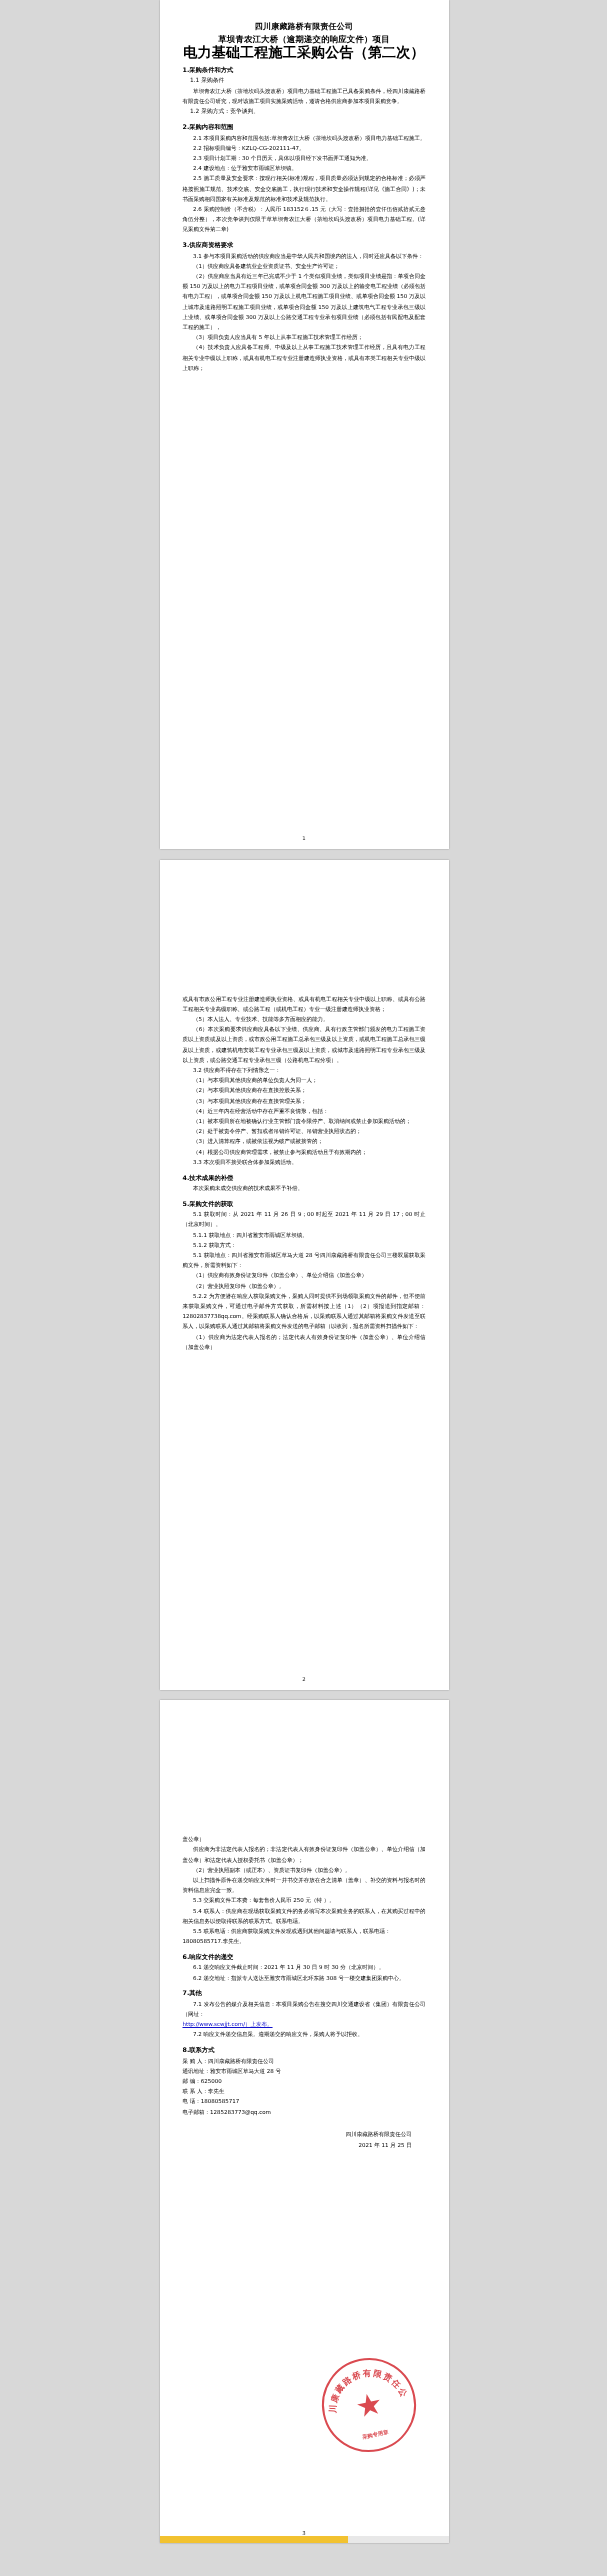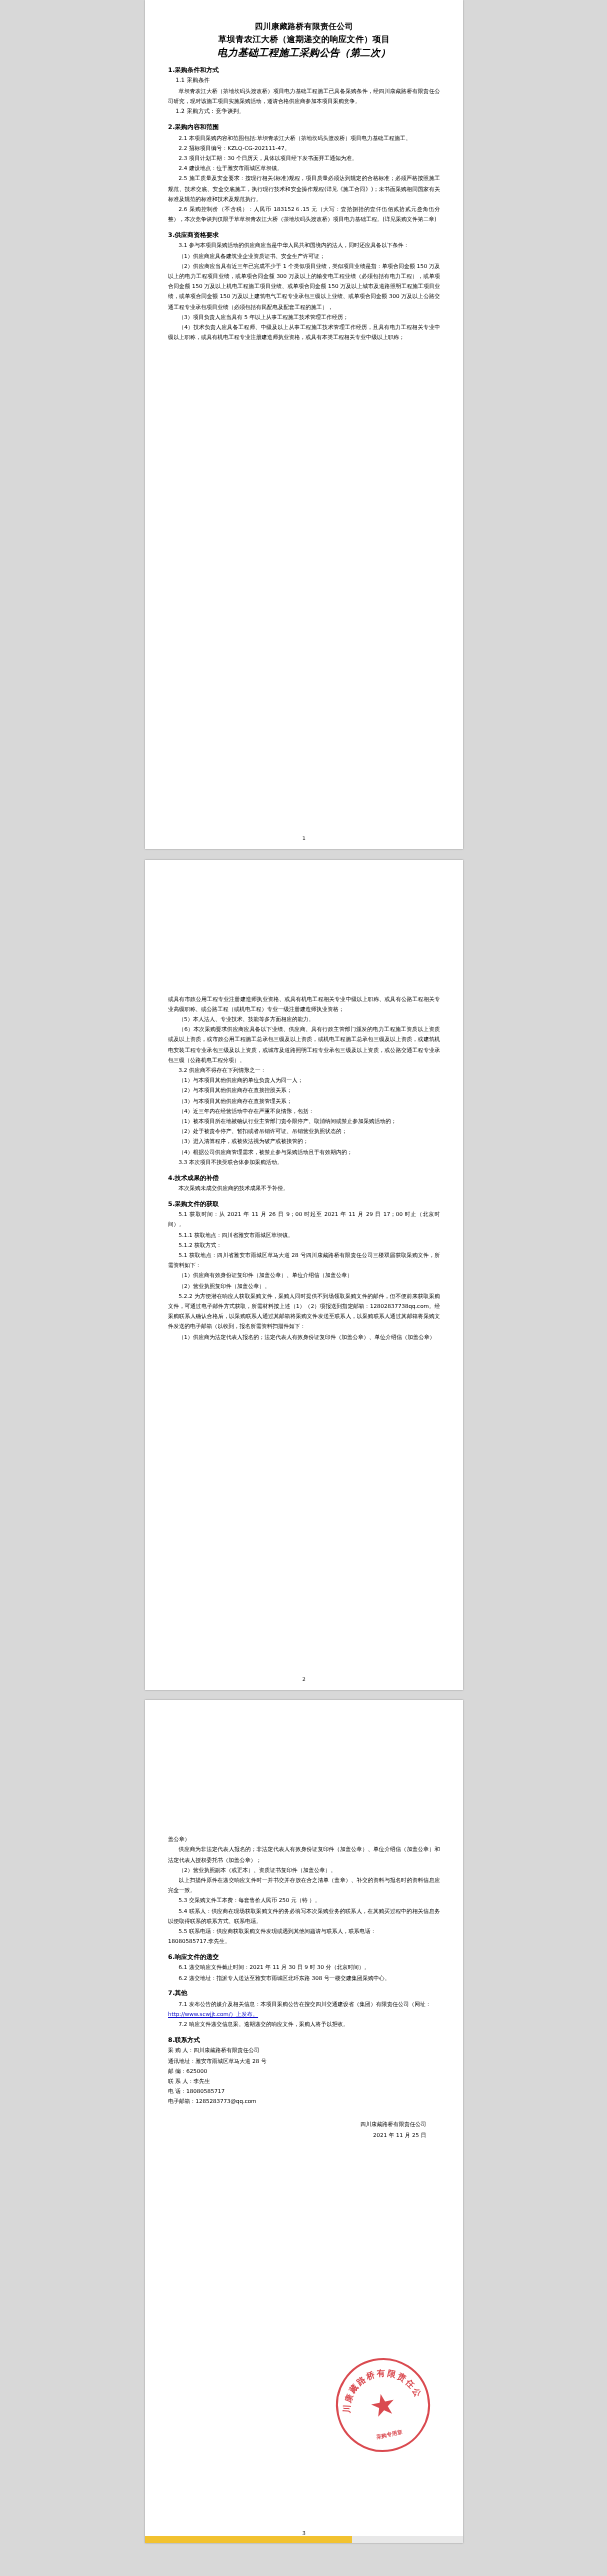--- a/index.html
+++ b/index.html
@@ -1,33 +1,33 @@
 <!DOCTYPE html>
 <html style="font-size:12px"><head>
 <meta charset="utf-8">
 <style>
   html,body{margin:0;padding:0;background:#d8d8d8;}
   body{font-family:"DejaVu Sans","Liberation Sans",sans-serif;}
   .doc{width:608px;margin:0 auto;background:#d8d8d8;}
   .page{
-    width:318px;
+    width:289px;
     margin:0 auto 10.6px auto;
     background:#fff;
     position:relative;
     box-sizing:border-box;
     padding:20px 23px 16.7px 23px;
     box-shadow:0 0 1.5px rgba(0,0,0,.35);
   }
   .page.p1{height:849px;}
   .page.p2{height:830px;}
   .page.p3{height:843px;}
   .title{text-align:center;font-weight:bold;font-size:8px;line-height:13px;letter-spacing:0.2px;}
   .title .t1{font-size:8px;}
   .title .t2{font-size:8.4px;}
-  .title .t3{font-size:10px;font-style:italic;}
+  .title .t3{font-size:14px;}
   .h2{font-weight:bold;font-size:6.3px;line-height:11.4px;margin-top:4.6px;}
   .h3{font-size:5.8px;line-height:10.6px;margin-left:7.6px;}
   p.b{font-size:5.5px;line-height:10.2px;text-align:justify;margin:0;text-indent:10.6px;}
   p.b2{font-size:5.5px;line-height:10.2px;text-align:justify;margin:0;text-indent:0;}
   .indent1{margin-left:7.6px;}
   .indent2{margin-left:15px;}
   .pageno{position:absolute;bottom:7.6px;left:0;right:0;text-align:center;font-size:5.3px;color:#222;}
   .sign{margin-top:12px;text-align:right;font-size:5.5px;line-height:11.4px;padding-right:13.7px;}
   .redseal{
     position:absolute;

